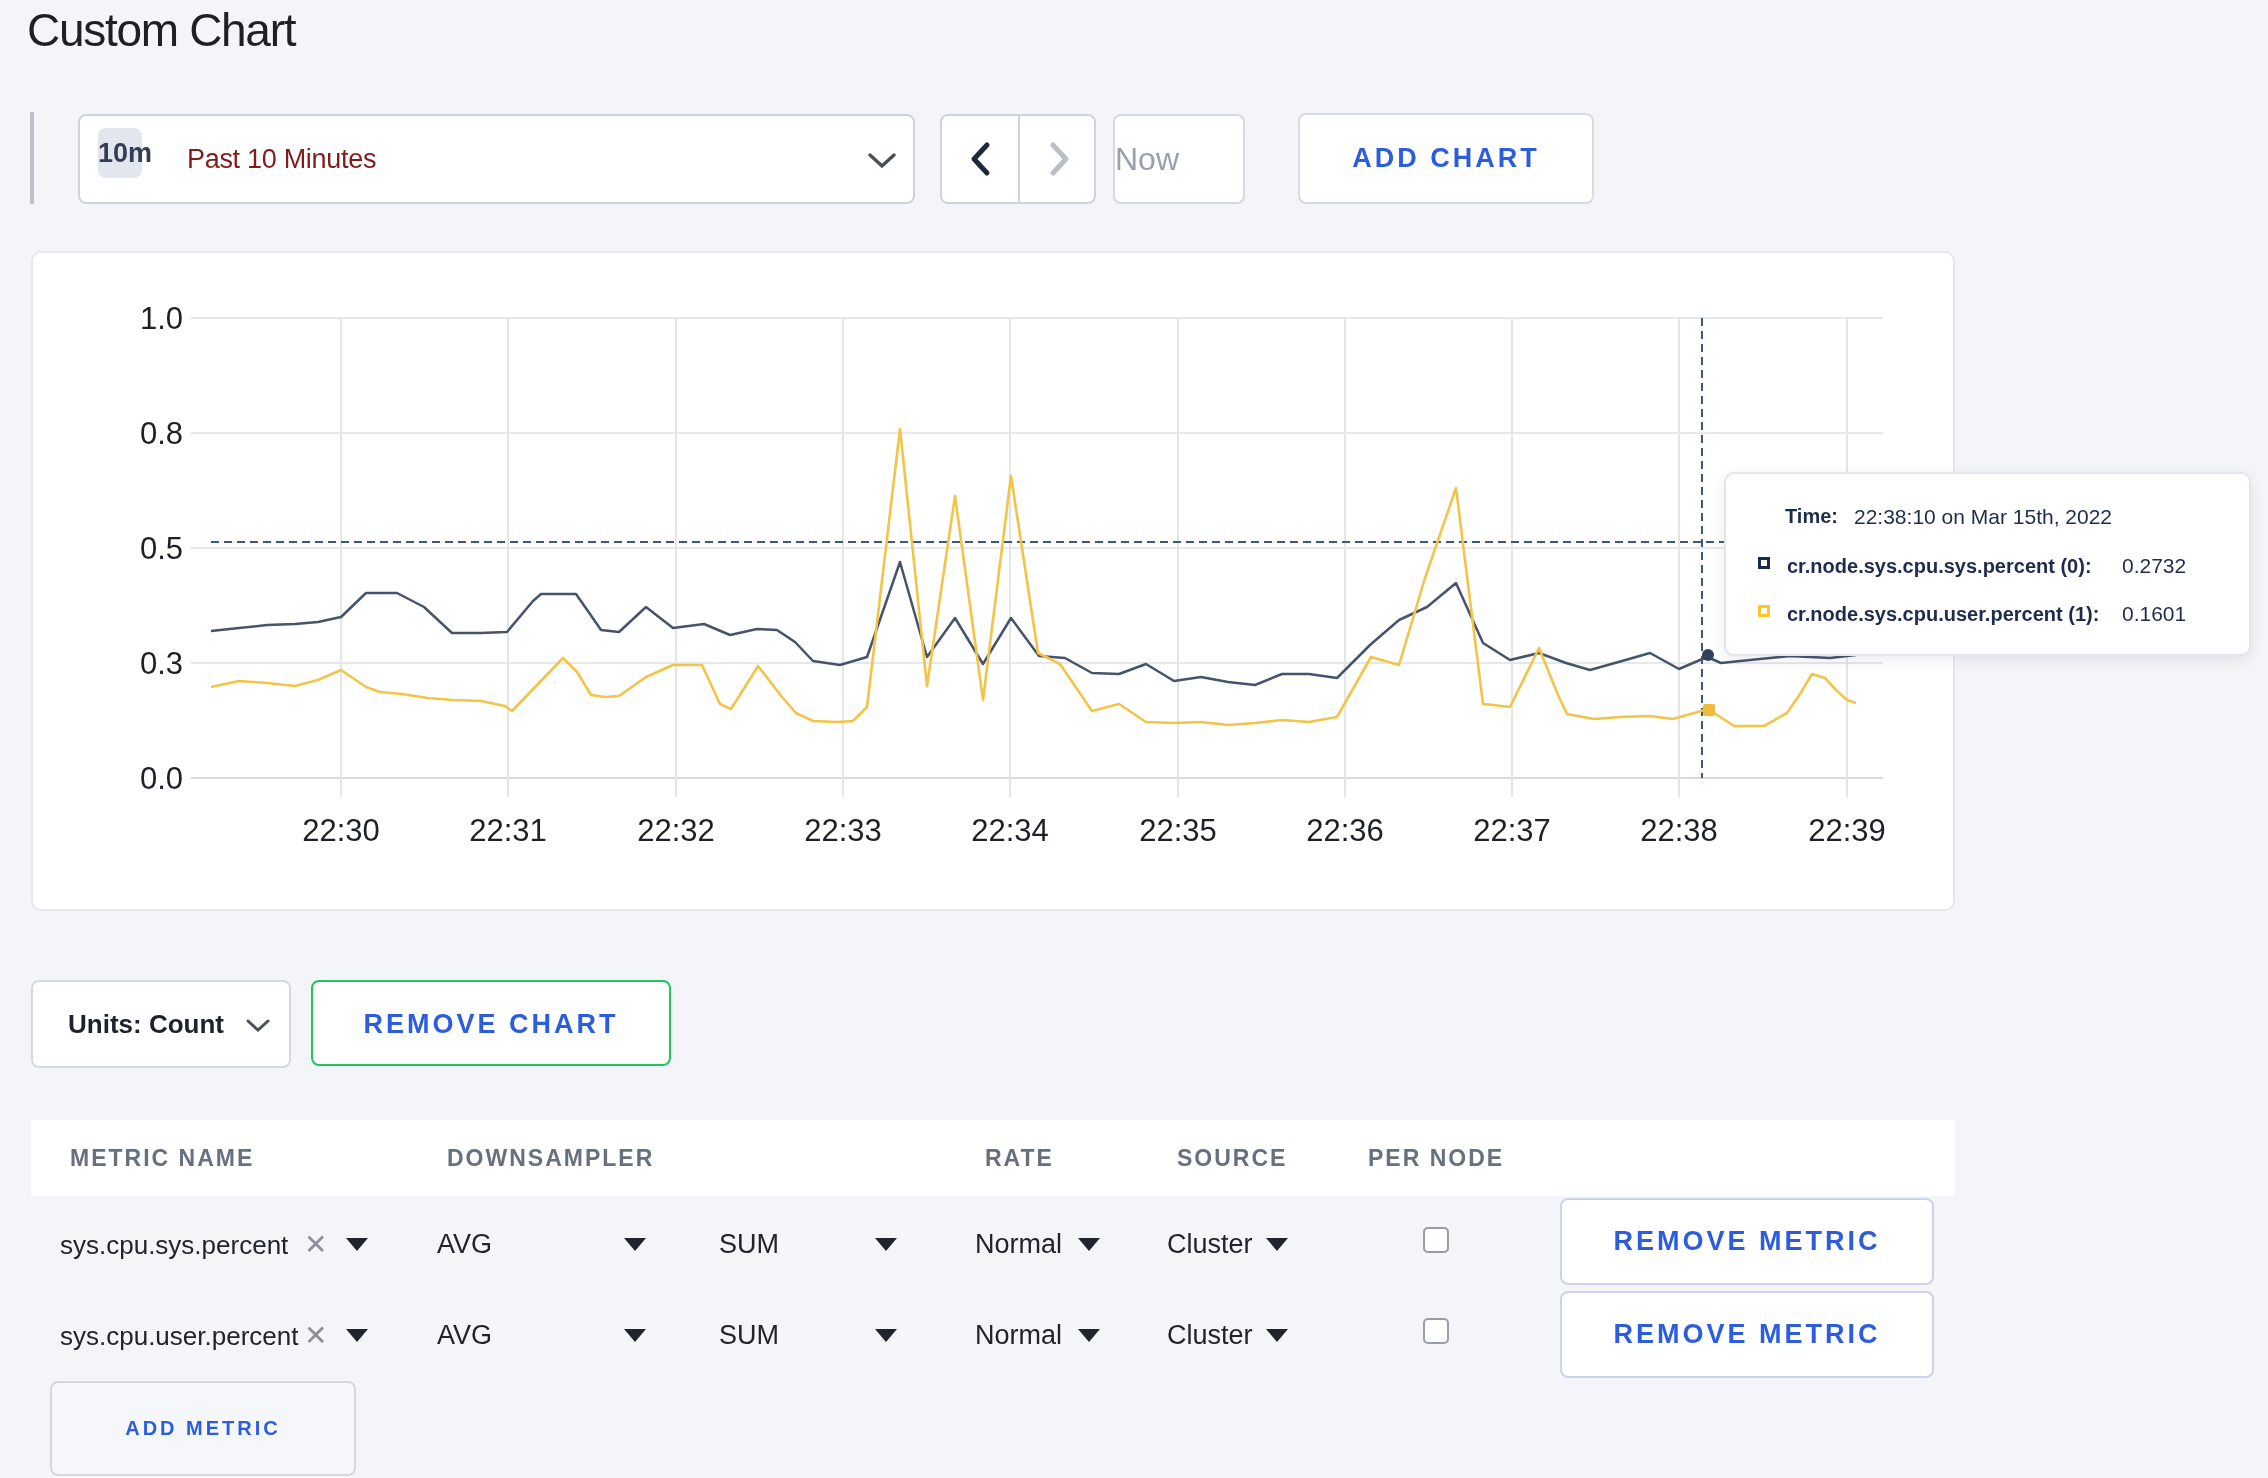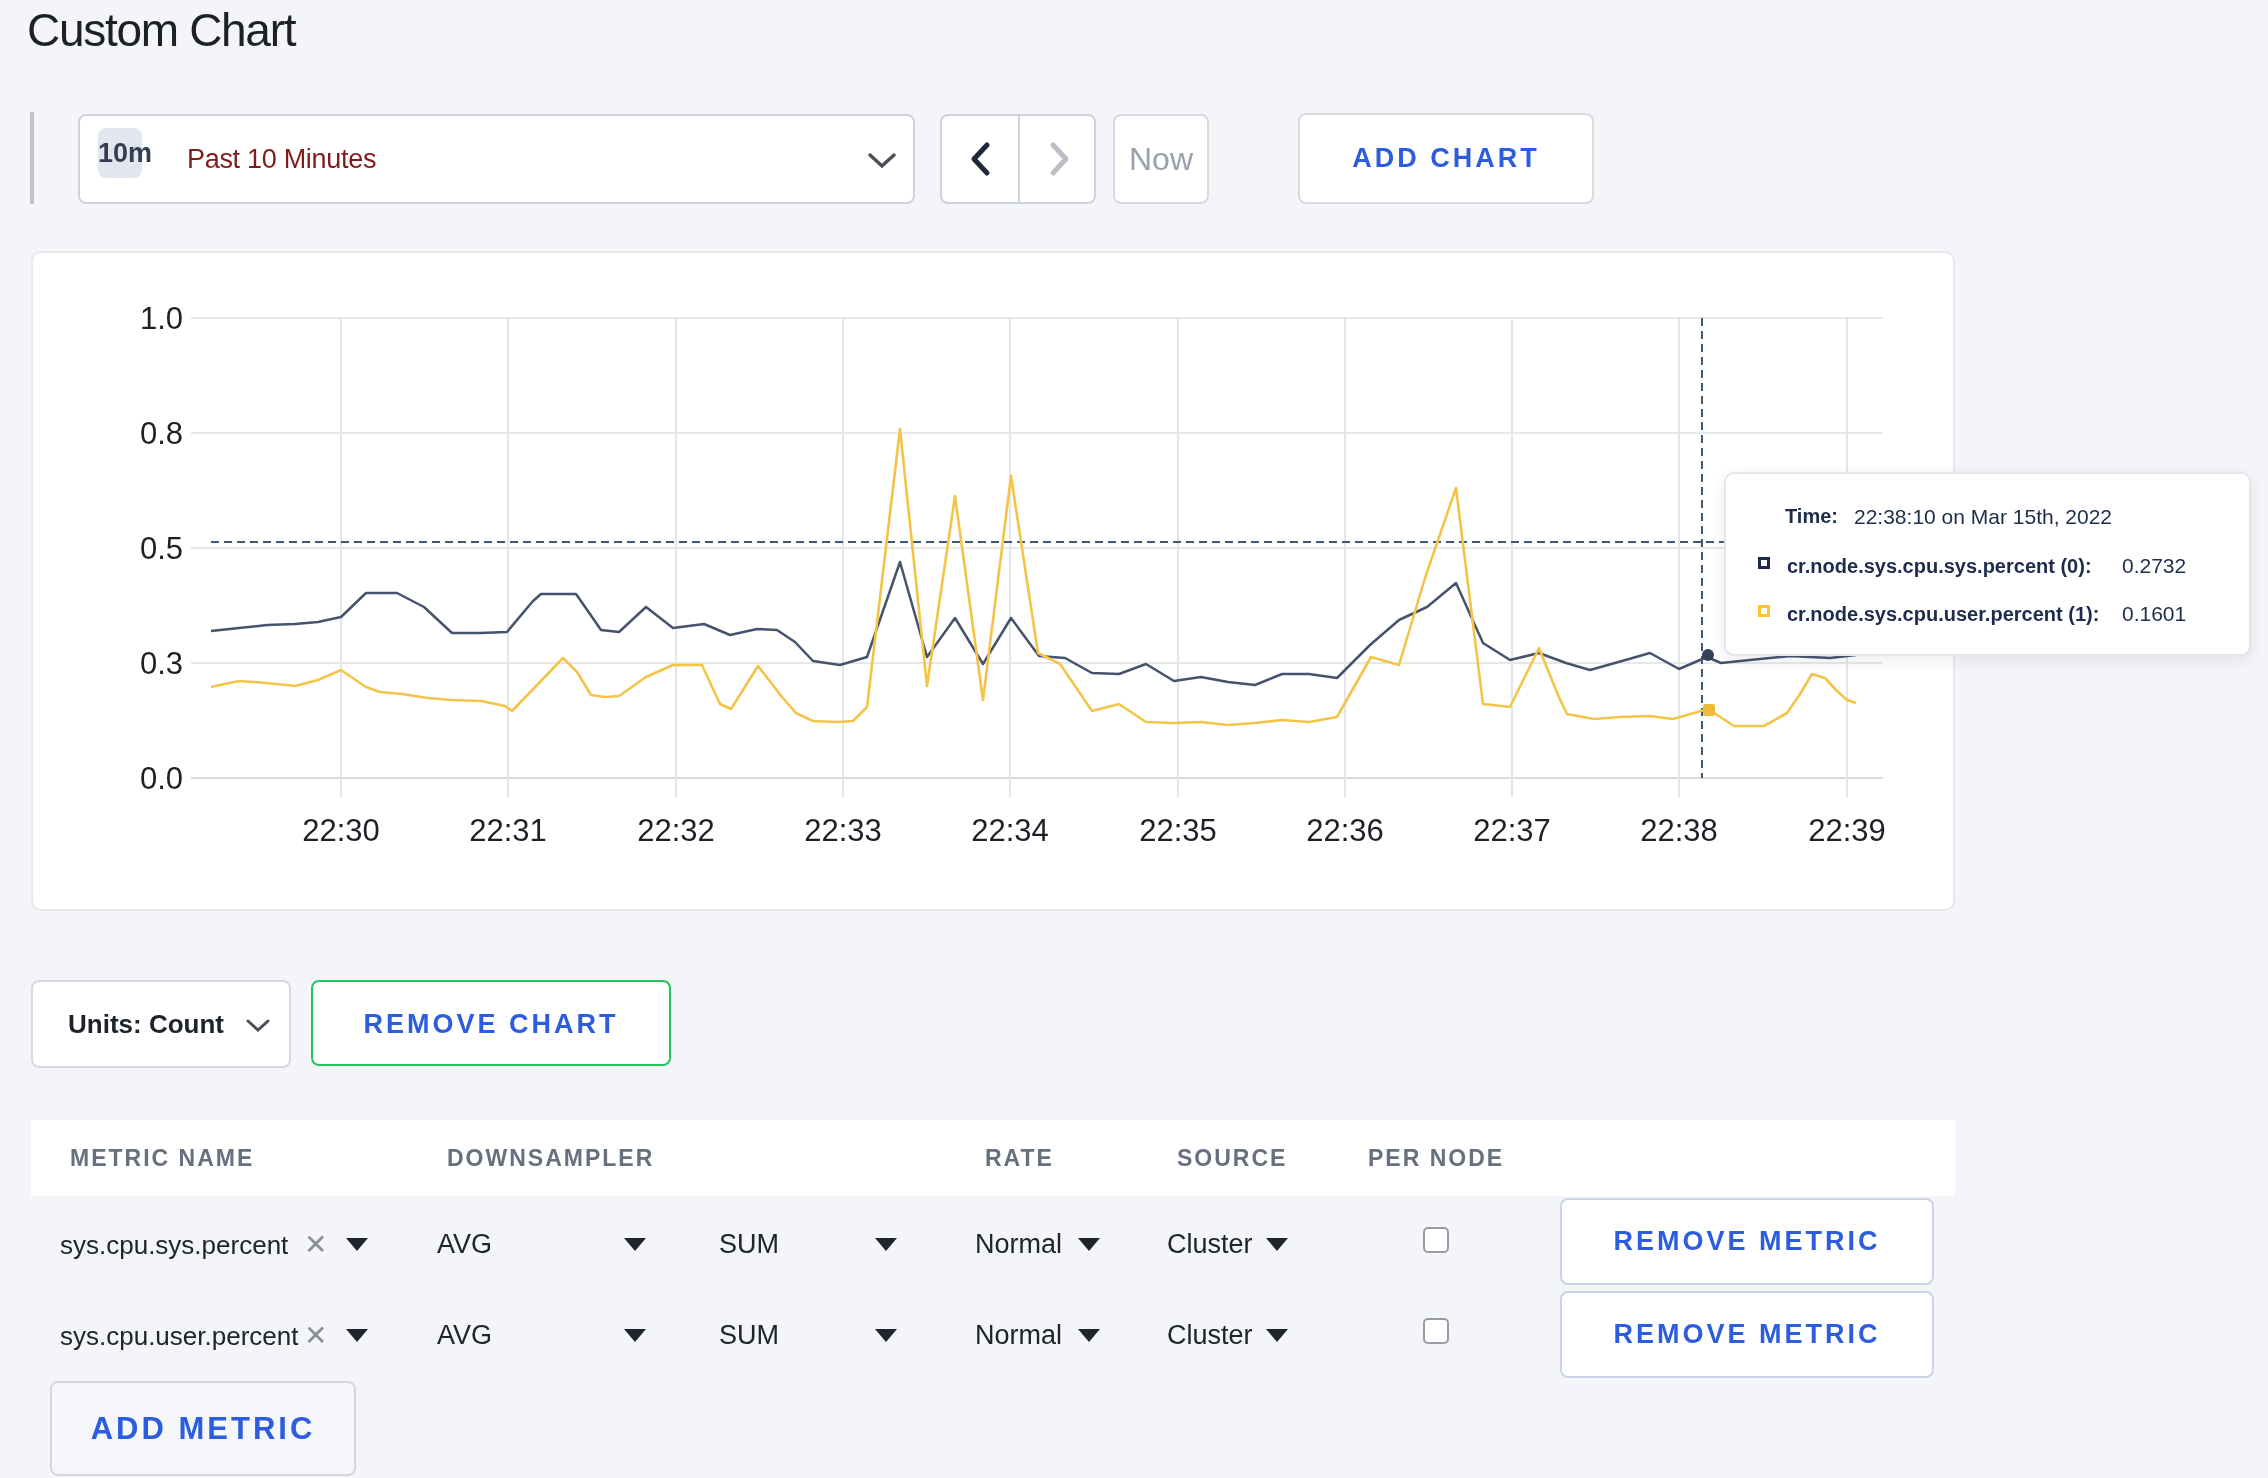--- a/index.html
+++ b/index.html
@@ -8,38 +8,38 @@
 .h1 { left:27px; top:3px; font-size:46px; letter-spacing:-1.3px; font-weight:500; color:#1d2127; }
 .vbar { left:30px; top:112px; width:4px; height:92px; background:#bcc1cc; }
 .dd { left:78px; top:114px; width:837px; height:90px; background:#fff; border:2px solid #ced2da; border-radius:8px; }
 .badge { position:absolute; left:18px; top:12px; width:44px; height:50px; background:#e2e6ef; border-radius:8px; font-size:27px; font-weight:700; color:#333e52; text-align:center; line-height:50px; }
 .ddtext { position:absolute; left:107px; top:0; line-height:86px; font-size:27px; letter-spacing:-0.3px; color:#7f1d1d; }
 .ddchev { position:absolute; right:16px; top:36px; }
 .pager { left:940px; top:114px; width:156px; height:90px; background:#fff; border:2px solid #ced2da; border-radius:8px; }
 .pdiv { position:absolute; left:76px; top:0; width:2px; height:86px; background:#ced2da; }
 .pl { position:absolute; left:22px; top:25px; }
 .pr { position:absolute; left:100px; top:25px; }
-.nowbtn { left:1113px; top:114px; width:96px; height:90px; background:#fff; border:2px solid #d6d9e0; border-radius:8px; font-size:32px; font-weight:500; color:#9aa1ad; text-align:center; line-height:86px; }
+.nowbtn { left:1113px; top:114px; width:132px; height:90px; background:#fff; border:2px solid #d6d9e0; border-radius:8px; font-size:32px; font-weight:500; color:#9aa1ad; text-align:left; line-height:86px; }
 .addchart { left:1298px; top:113px; width:296px; height:91px; background:#fff; border:2px solid #d8dbe2; border-radius:8px; font-size:27px; font-weight:700; color:#2b5dde; letter-spacing:3px; text-align:center; line-height:87px; }
 .card { left:31px; top:251px; width:1924px; height:660px; background:#fff; border:2px solid #e7e8ec; border-radius:10px; }
 .tooltip { left:1724px; top:472px; width:527px; height:184px; background:#fff; border:2px solid #e3e5ea; border-radius:10px; box-shadow:0 4px 14px rgba(60,70,90,0.10); }
 .tt-line { position:absolute; font-size:20px; color:#1d2c4c; white-space:nowrap; } .tt-val { font-size:21px; }
 .tt-sq { position:absolute; width:12px; height:12px; border:3px solid #1b2b4d; }
 .unitsbox { left:31px; top:980px; width:260px; height:88px; background:#fff; border:2px solid #d6d9e0; border-radius:8px; }
 .unitstext { position:absolute; left:35px; top:0; line-height:84px; font-size:26px; font-weight:700; color:#1e222b; }
 .unitschev { position:absolute; left:212px; top:36px; }
 .removechart { left:311px; top:980px; width:360px; height:86px; background:#fff; border:2px solid #22c55e; border-radius:8px; font-size:27px; font-weight:700; color:#2b5dde; letter-spacing:3px; text-align:center; line-height:84px; }
 .thead { left:31px; top:1120px; width:1924px; height:76px; background:#fff; }
 .th { position:absolute; top:0; line-height:76px; font-size:23px; font-weight:700; color:#66707f; letter-spacing:2px; white-space:nowrap; }
 .cell { position:absolute; font-size:27px; color:#20242c; white-space:nowrap; }
 .tri { position:absolute; width:0; height:0; border-left:11px solid transparent; border-right:11px solid transparent; border-top:13px solid #20242c; }
 .xicon { position:absolute; font-size:28px; color:#8a8f99; }
 .cb { position:absolute; left:1423px; width:26px; height:26px; background:#fff; border:2px solid #979ca7; border-radius:5px; }
 .rmbtn { position:absolute; left:1560px; width:374px; height:87px; background:#fff; border:2px solid #ccd3e8; border-radius:8px; font-size:27px; font-weight:700; color:#2b5dde; letter-spacing:3px; text-align:center; line-height:83px; }
-.addmetric { left:50px; top:1381px; width:306px; height:95px; background:#f6f7fa; border:2px solid #d4d7de; border-radius:8px; font-size:31px; font-weight:700; color:#2b5dde; letter-spacing:3px; text-align:center; line-height:91px; }
+.addmetric { left:50px; top:1381px; width:306px; height:95px; background:#f6f7fa; border:2px solid #d4d7de; border-radius:8px; font-size:20px; font-weight:700; color:#2b5dde; letter-spacing:3px; text-align:center; line-height:91px; }
 </style>
 </head>
 <body>
 <div class="abs h1">Custom Chart</div>
 <div class="abs vbar"></div>
 <div class="abs dd">
   <span class="badge">10m</span>
   <span class="ddtext">Past 10 Minutes</span>
   <svg class="ddchev" width="30" height="18">
       <path d="M3 3 L15 14 L27 3" stroke="#4a4f58" stroke-width="3.5" fill="none" stroke-linecap="round"></path>

